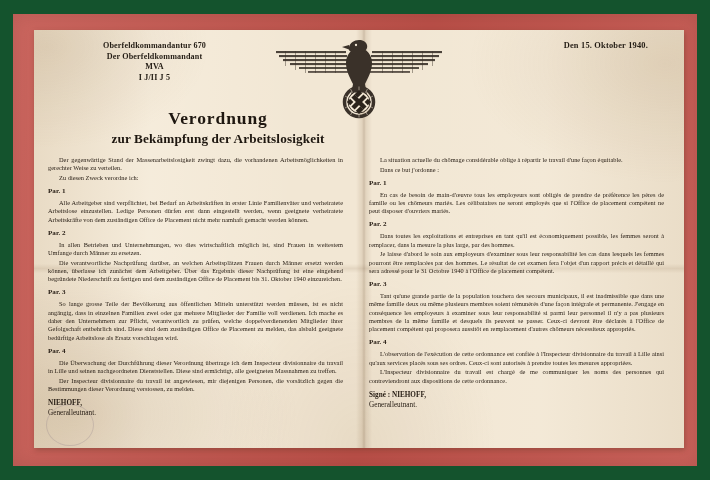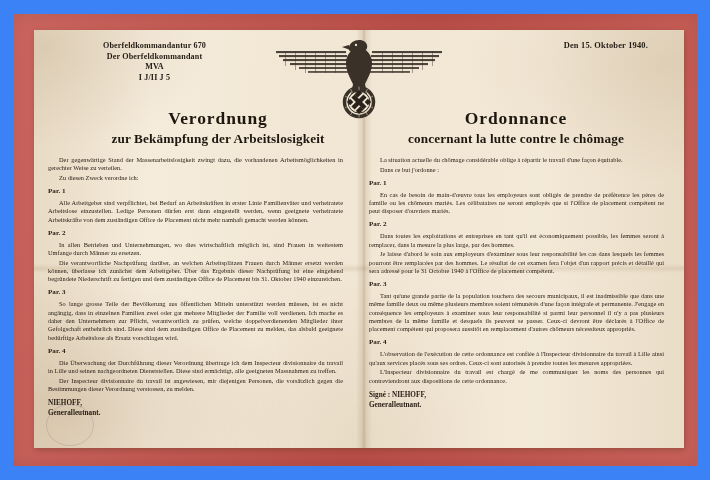--- a/index.html
+++ b/index.html
@@ -12,21 +12,21 @@
     height: 480px;
     overflow: hidden;
     font-family: "Liberation Serif", serif;
   }
 
   
   #poster-root {
     position: relative;
     width: 710px;
     height: 480px;
-    background: #3b82f6;
+    background: #14532d;
   }
 
   
   #red-frame {
     position: absolute;
     left: 13px;
     top: 14px;
     width: 684px;
     height: 452px;
     background: #c4544c;
@@ -203,21 +203,21 @@
     text-indent:0 !important;
     font-weight:700;
     font-size: 7.2px !important;
     line-height: 9.6px !important;
     margin-top: 6px !important;
     padding-right: 46px;
     letter-spacing: 0.2px;
   }
   .sig .sig-rank{
     display:block;
-    font-weight:700;
+    font-weight:400;
     padding-right: 2px;
   }
 
   
   #stamp-ghost{
     position:absolute;
     left: 12px; bottom: 2px;
     width: 46px; height: 40px;
     border-radius: 50%;
     border: 1.5px solid rgba(110,95,120,0.20);
@@ -336,24 +336,20 @@
         </div>
 
         <div id="date-block">Den 15. Oktober 1940.</div>
       </div>
 
       <div id="titles">
         <div class="title-col left">
           <div class="title-main">Verordnung</div>
           <div class="title-sub">zur Bekämpfung der Arbeitslosigkeit</div>
         </div>
-        <div class="title-col right">
-          <div class="title-main">Ordonnance</div>
-          <div class="title-sub">concernant la lutte contre le chômage</div>
-        </div>
       </div>
 
       <div id="columns">
 
         <div class="col">
           <p>Der gegenwärtige Stand der Massenarbeitslosigkeit zwingt dazu, die vorhandenen Arbeitsmöglichkeiten in gerechter Weise zu verteilen.</p>
           <p>Zu diesen Zweck verordne ich:</p>
 
           <p class="par-head">Par. 1</p>
           <p>Alle Arbeitgeber sind verpflichtet, bei Bedarf an Arbeitskräften in erster Linie Familienväter und verheiratete Arbeitslose einzustellen. Ledige Personen dürfen erst dann eingestellt werden, wenn geeignete verheiratete Arbeitskräfte von dem zuständigen Office de Placement nicht mehr namhaft gemacht werden können.</p>

